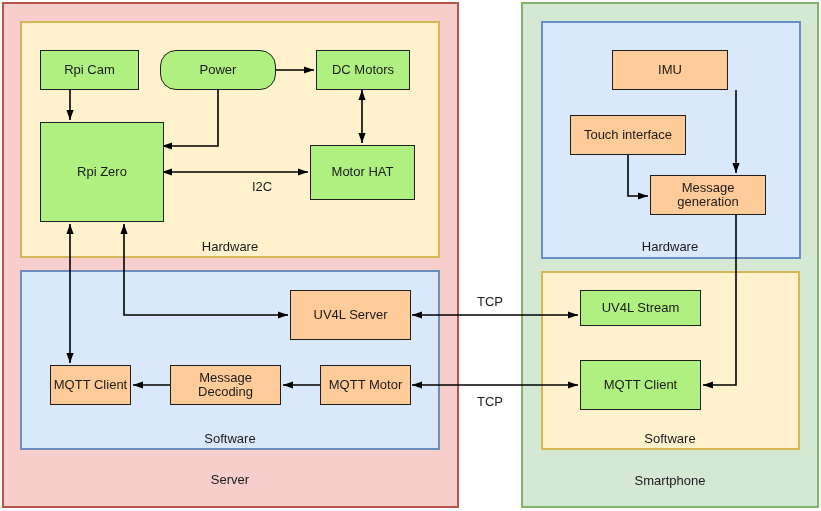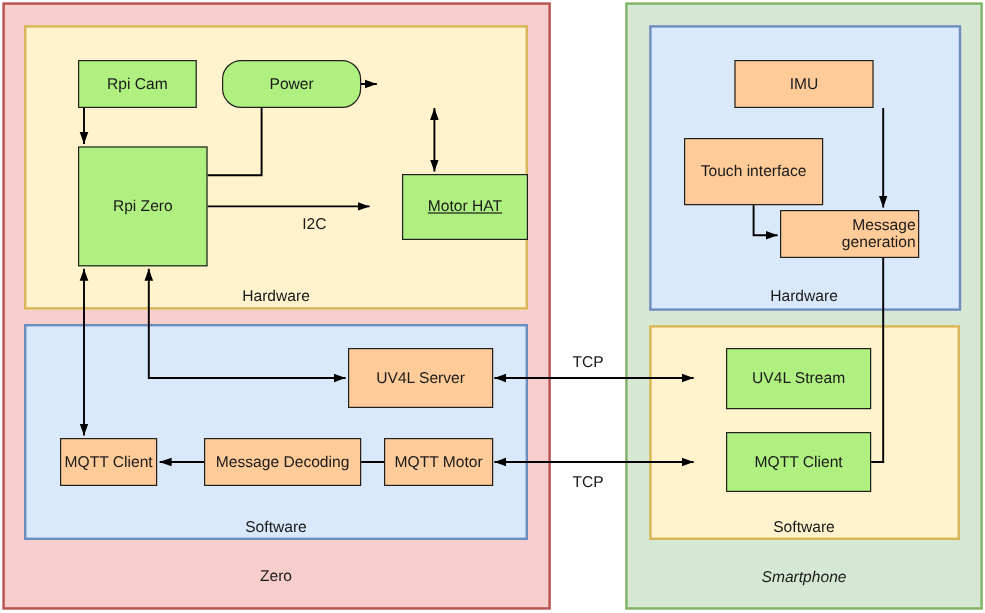--- a/index.html
+++ b/index.html
@@ -17,21 +17,21 @@
   .c-phone{background:#D5E8D4;border-color:#82B366;}
   .g-yellow{background:#FFF2CC;border-color:#D6B656;}
   .g-blue{background:#DAE8FC;border-color:#6C8EBF;}
   .node{
     position:absolute;box-sizing:border-box;
     border:1.5px solid #1f1f1f;
     display:flex;align-items:center;justify-content:center;
     font-size:13px;line-height:1.1;text-align:center;
     padding:2px;
   }
-  .n-green{background:#B0F080;margin-left:25px;}
+  .n-green{background:#B0F080;}
   .n-orange{background:#FFCC99;}
   .flabel{
     position:absolute;font-size:13px;text-align:center;
     white-space:nowrap;
   }
   .flabel.center{transform:translateX(-50%);}
   #wires{position:absolute;left:0;top:0;pointer-events:none;}
 </style>
 </head>
 <body>
@@ -73,61 +73,64 @@
       <path d="M736,215 L736,385 L703,385" marker-end="url(#ah)"></path>
     </g>
   </svg>
 
   <div class="node n-green" style="left:40px;top:50px;width:99px;height:40px;">
     <span>Rpi Cam</span>
   </div>
   <div class="node n-green" style="left:160px;top:50px;width:116px;height:40px;border-radius:16px;">
     <span>Power</span>
   </div>
-  <div class="node n-green" style="left:40px;top:122px;width:108px;height:100px;">
+  <div class="node n-green" style="left:316px;top:50px;width:94px;height:40px;">
+    <span>DC Motors</span>
+  </div>
+  <div class="node n-green" style="left:40px;top:122px;width:124px;height:100px;">
     <span>Rpi Zero</span>
   </div>
-  <div class="node n-green" style="left:310px;top:145px;width:105px;height:55px;text-decoration:underline;">
+  <div class="node n-green" style="left:310px;top:145px;width:105px;height:55px;">
     <span>Motor HAT</span>
   </div>
 
   <div class="node n-orange" style="left:290px;top:290px;width:121px;height:50px;">
     <span>UV4L Server</span>
   </div>
   <div class="node n-orange" style="left:50px;top:365px;width:81px;height:40px;">
     <span>MQTT Client</span>
   </div>
-  <div class="node n-orange" style="left:170px;top:365px;width:131px;height:40px;">
+  <div class="node n-orange" style="left:170px;top:365px;width:111px;height:40px;">
     <span>Message Decoding</span>
   </div>
   <div class="node n-orange" style="left:320px;top:365px;width:91px;height:40px;">
     <span>MQTT Motor</span>
   </div>
 
   <div class="node n-orange" style="left:612px;top:50px;width:116px;height:40px;">
     <span>IMU</span>
   </div>
-  <div class="node n-orange" style="left:570px;top:115px;width:116px;height:56px;">
+  <div class="node n-orange" style="left:570px;top:115px;width:116px;height:40px;">
     <span>Touch interface</span>
   </div>
-  <div class="node n-orange" style="left:650px;top:175px;width:116px;height:40px;text-align:right;">
+  <div class="node n-orange" style="left:650px;top:175px;width:116px;height:40px;">
     <span>Message generation</span>
   </div>
 
-  <div class="node n-green" style="left:580px;top:290px;width:121px;height:51px;">
+  <div class="node n-green" style="left:580px;top:290px;width:121px;height:36px;">
     <span>UV4L Stream</span>
   </div>
   <div class="node n-green" style="left:580px;top:360px;width:121px;height:50px;">
     <span>MQTT Client</span>
   </div>
 
   <div class="flabel center" style="left:242px;top:179px;margin-left:20px;">I2C</div>
   <div class="flabel center" style="left:490px;top:294px;">TCP</div>
   <div class="flabel center" style="left:490px;top:394px;">TCP</div>
 
   <div class="flabel center" style="left:230px;top:239px;">Hardware</div>
   <div class="flabel center" style="left:230px;top:431px;">Software</div>
-  <div class="flabel center" style="left:230px;top:472px;">Zero</div>
+  <div class="flabel center" style="left:230px;top:472px;">Server</div>
   <div class="flabel center" style="left:670px;top:239px;">Hardware</div>
   <div class="flabel center" style="left:670px;top:431px;">Software</div>
-  <div class="flabel center" style="left:670px;top:473px;font-style:italic;">Smartphone</div>
+  <div class="flabel center" style="left:670px;top:473px;">Smartphone</div>
 
 </div>
 
 </body></html>

